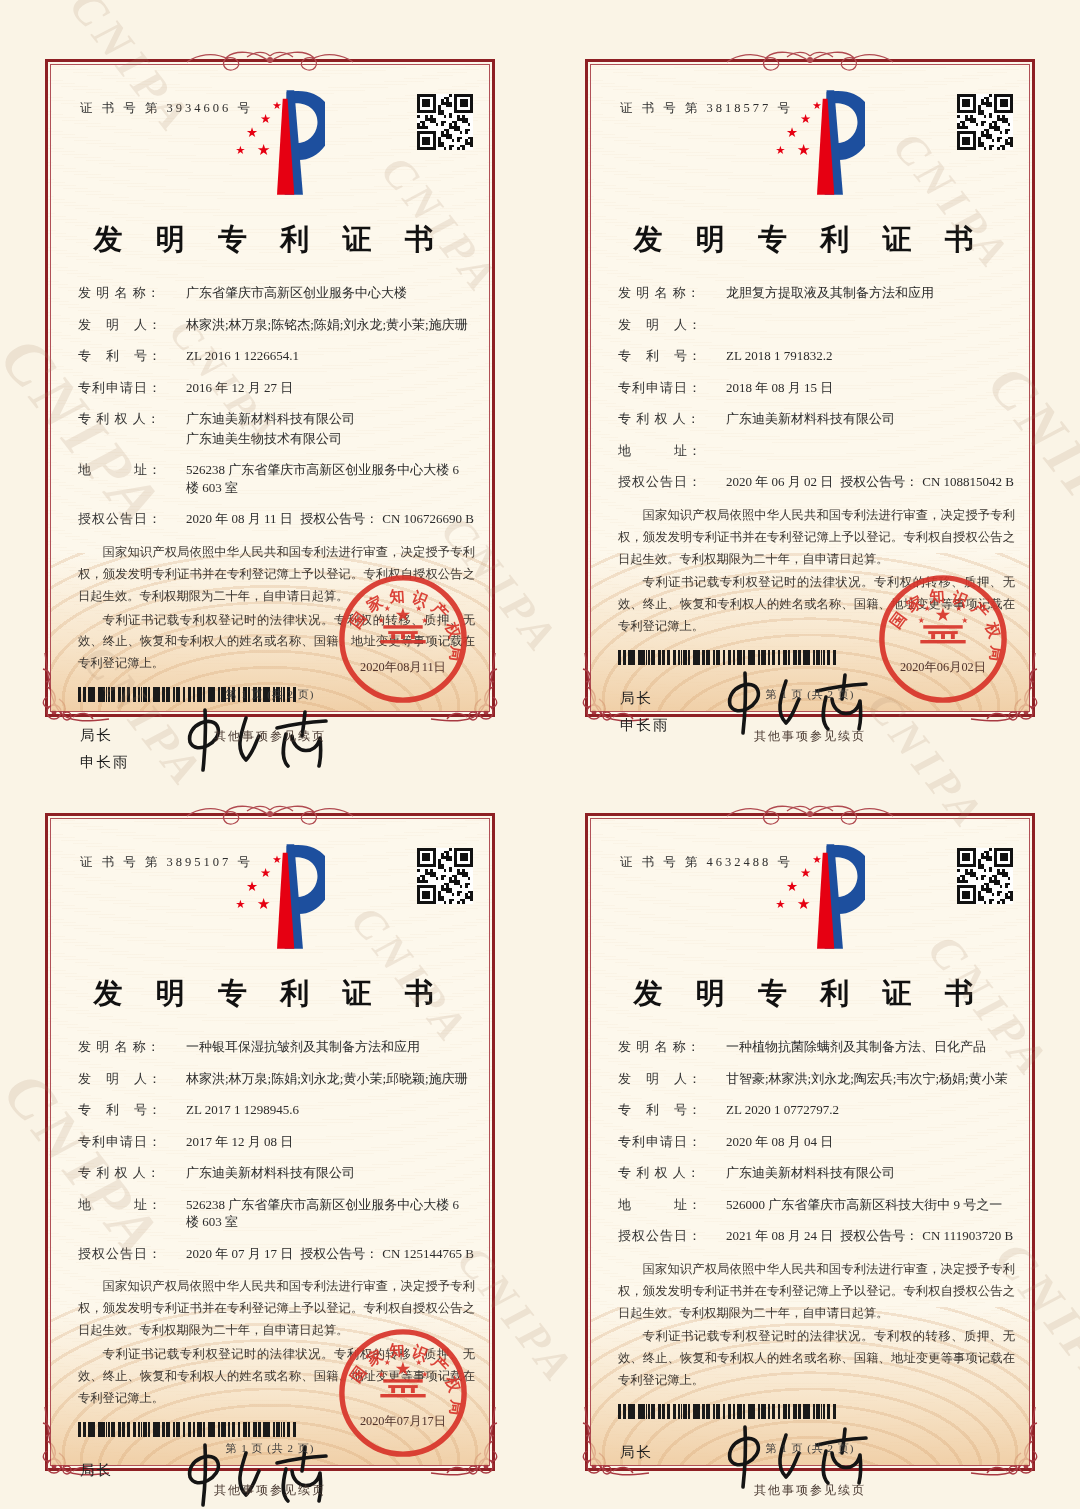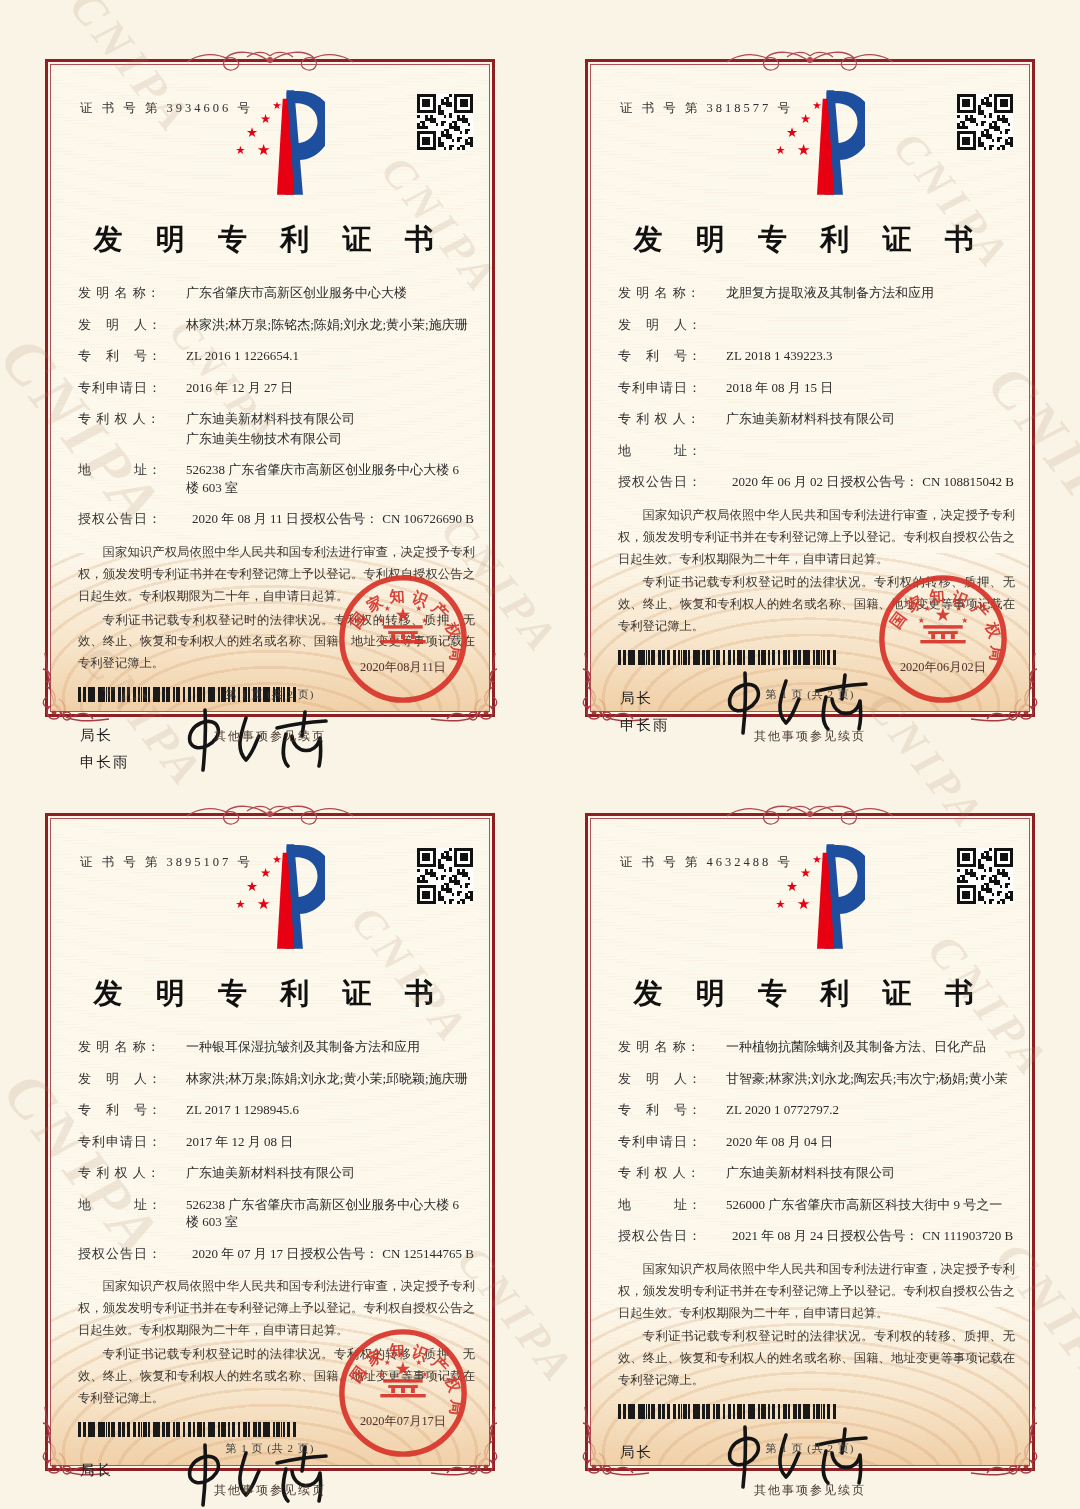--- a/index.html
+++ b/index.html
@@ -20,21 +20,21 @@
   .certno{position:absolute;left:2px;top:16px;font-size:12.5px;letter-spacing:3px;color:#2e2e2e;}
   .logo{position:absolute;left:50%;transform:translateX(-50%);top:0;}
   .qr{position:absolute;right:2px;top:10px;width:56px;height:56px;background:#fff;}
   .title{text-align:center;font-size:29px;font-weight:bold;color:#111;letter-spacing:13px;margin:14px 0 0 -13px;white-space:nowrap;}
   
   .fields{margin-top:24px;}
   .row{display:flex;align-items:flex-start;margin-bottom:14px;font-size:13px;color:#2b2b2b;line-height:1.35;}
   .f-label{flex:0 0 108px;letter-spacing:1px;color:#333;}
   .f-value{flex:1;}
   .row.grant{display:flex;}
-  .grant-left{flex:0 0 56%;display:flex;gap:6px;}
+  .grant-left{flex:0 0 56%;display:flex;}
   .grant-right{flex:1;display:flex;}
   .pat2{margin-top:2px;}
   
   .legal{margin-top:4px;font-size:12.3px;line-height:1.78;color:#3a3530;text-align:justify;}
   .legal p{margin:0 0 2px 0;text-indent:2em;}
   
   .barcode{margin-top:12px;width:218px;height:15px;
     background:
       repeating-linear-gradient(90deg,#1a1a1a 0 2px,transparent 2px 5px),
       repeating-linear-gradient(90deg,#1a1a1a 0 1px,transparent 1px 7px),
@@ -525,21 +525,21 @@
         <div class="fields">
           <div class="row">
             <span class="f-label">发 明 名 称：</span>
             <span class="f-value">龙胆复方提取液及其制备方法和应用</span>
           </div>
           <div class="row">
             <span class="f-label">发　明　人：</span>
           </div>
           <div class="row">
             <span class="f-label">专　利　号：</span>
-            <span class="f-value">ZL 2018 1 439223.3</span>
+            <span class="f-value">ZL 2018 1 791832.2</span>
           </div>
           <div class="row">
             <span class="f-label">专利申请日：</span>
             <span class="f-value">2018 年 08 月 15 日</span>
           </div>
           <div class="row">
             <span class="f-label">专 利 权 人：</span>
             <span class="f-value">
               <span>广东迪美新材料科技有限公司</span>
               

